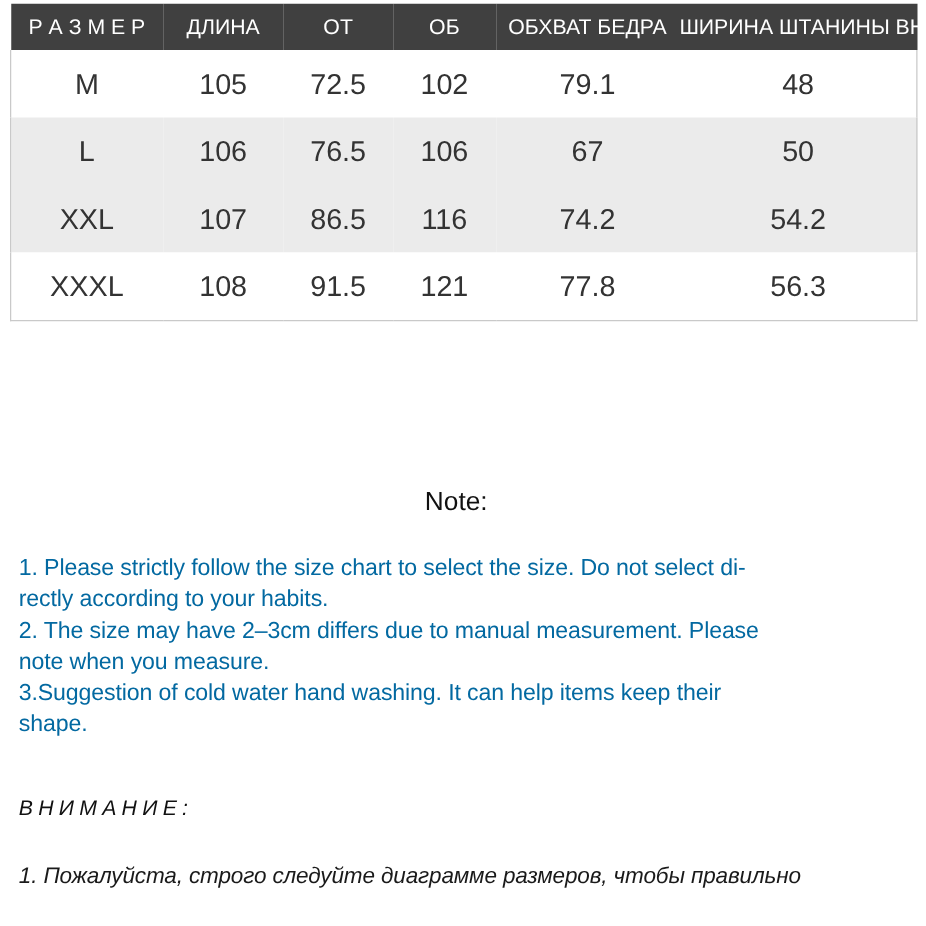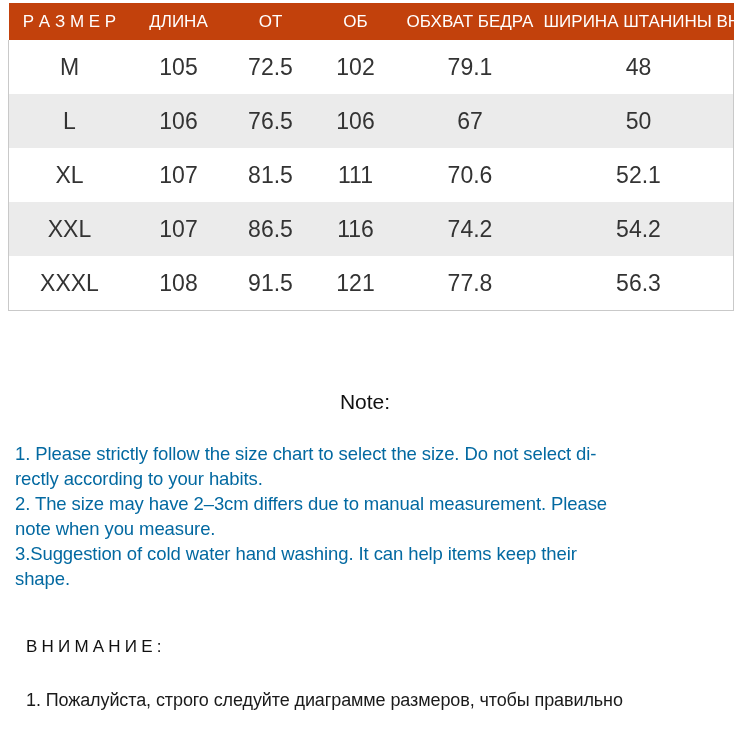--- a/index.html
+++ b/index.html
@@ -30,21 +30,21 @@
     width: 725px;
   }
 
   table.size-chart {
     width: 725px;
     border-collapse: collapse;
     table-layout: fixed;
   }
 
   table.size-chart thead th {
-    background: #c2410c;
+    background: #404040;
     color: #ffffff;
     font-weight: normal;
     font-size: 17px;
     height: 37px;
     padding: 0;
     text-align: center;
     vertical-align: middle;
     white-space: nowrap;
     letter-spacing: 0px;
   }
@@ -114,23 +114,24 @@
   .note-line {
     font-size: 18.5px;
     line-height: 25px;
     color: #0369a1;
     margin: 0;
     letter-spacing: -0.1px;
   }
 
   .notes-ru {
     position: absolute;
-    left: 26px;
+    left: 15px;
     top: 638px;
     width: 710px;
+    font-style: italic;
   }
   .ru-heading {
     font-size: 17px;
     letter-spacing: 4.2px;
     color: #111111;
     margin: 0 0 30px 0;
     line-height: 1.1;
     font-weight: 400;
   }
   .ru-line {
@@ -176,28 +177,20 @@
           <td>48</td>
         </tr>
         <tr class="even">
           <td>L</td>
           <td>106</td>
           <td>76.5</td>
           <td>106</td>
           <td>67</td>
           <td>50</td>
         </tr>
-        <tr class="odd">
-          <td>XL</td>
-          <td>107</td>
-          <td>81.5</td>
-          <td>111</td>
-          <td>70.6</td>
-          <td>52.1</td>
-        </tr>
         <tr class="even">
           <td>XXL</td>
           <td>107</td>
           <td>86.5</td>
           <td>116</td>
           <td>74.2</td>
           <td>54.2</td>
         </tr>
         <tr class="odd">
           <td>XXXL</td>

